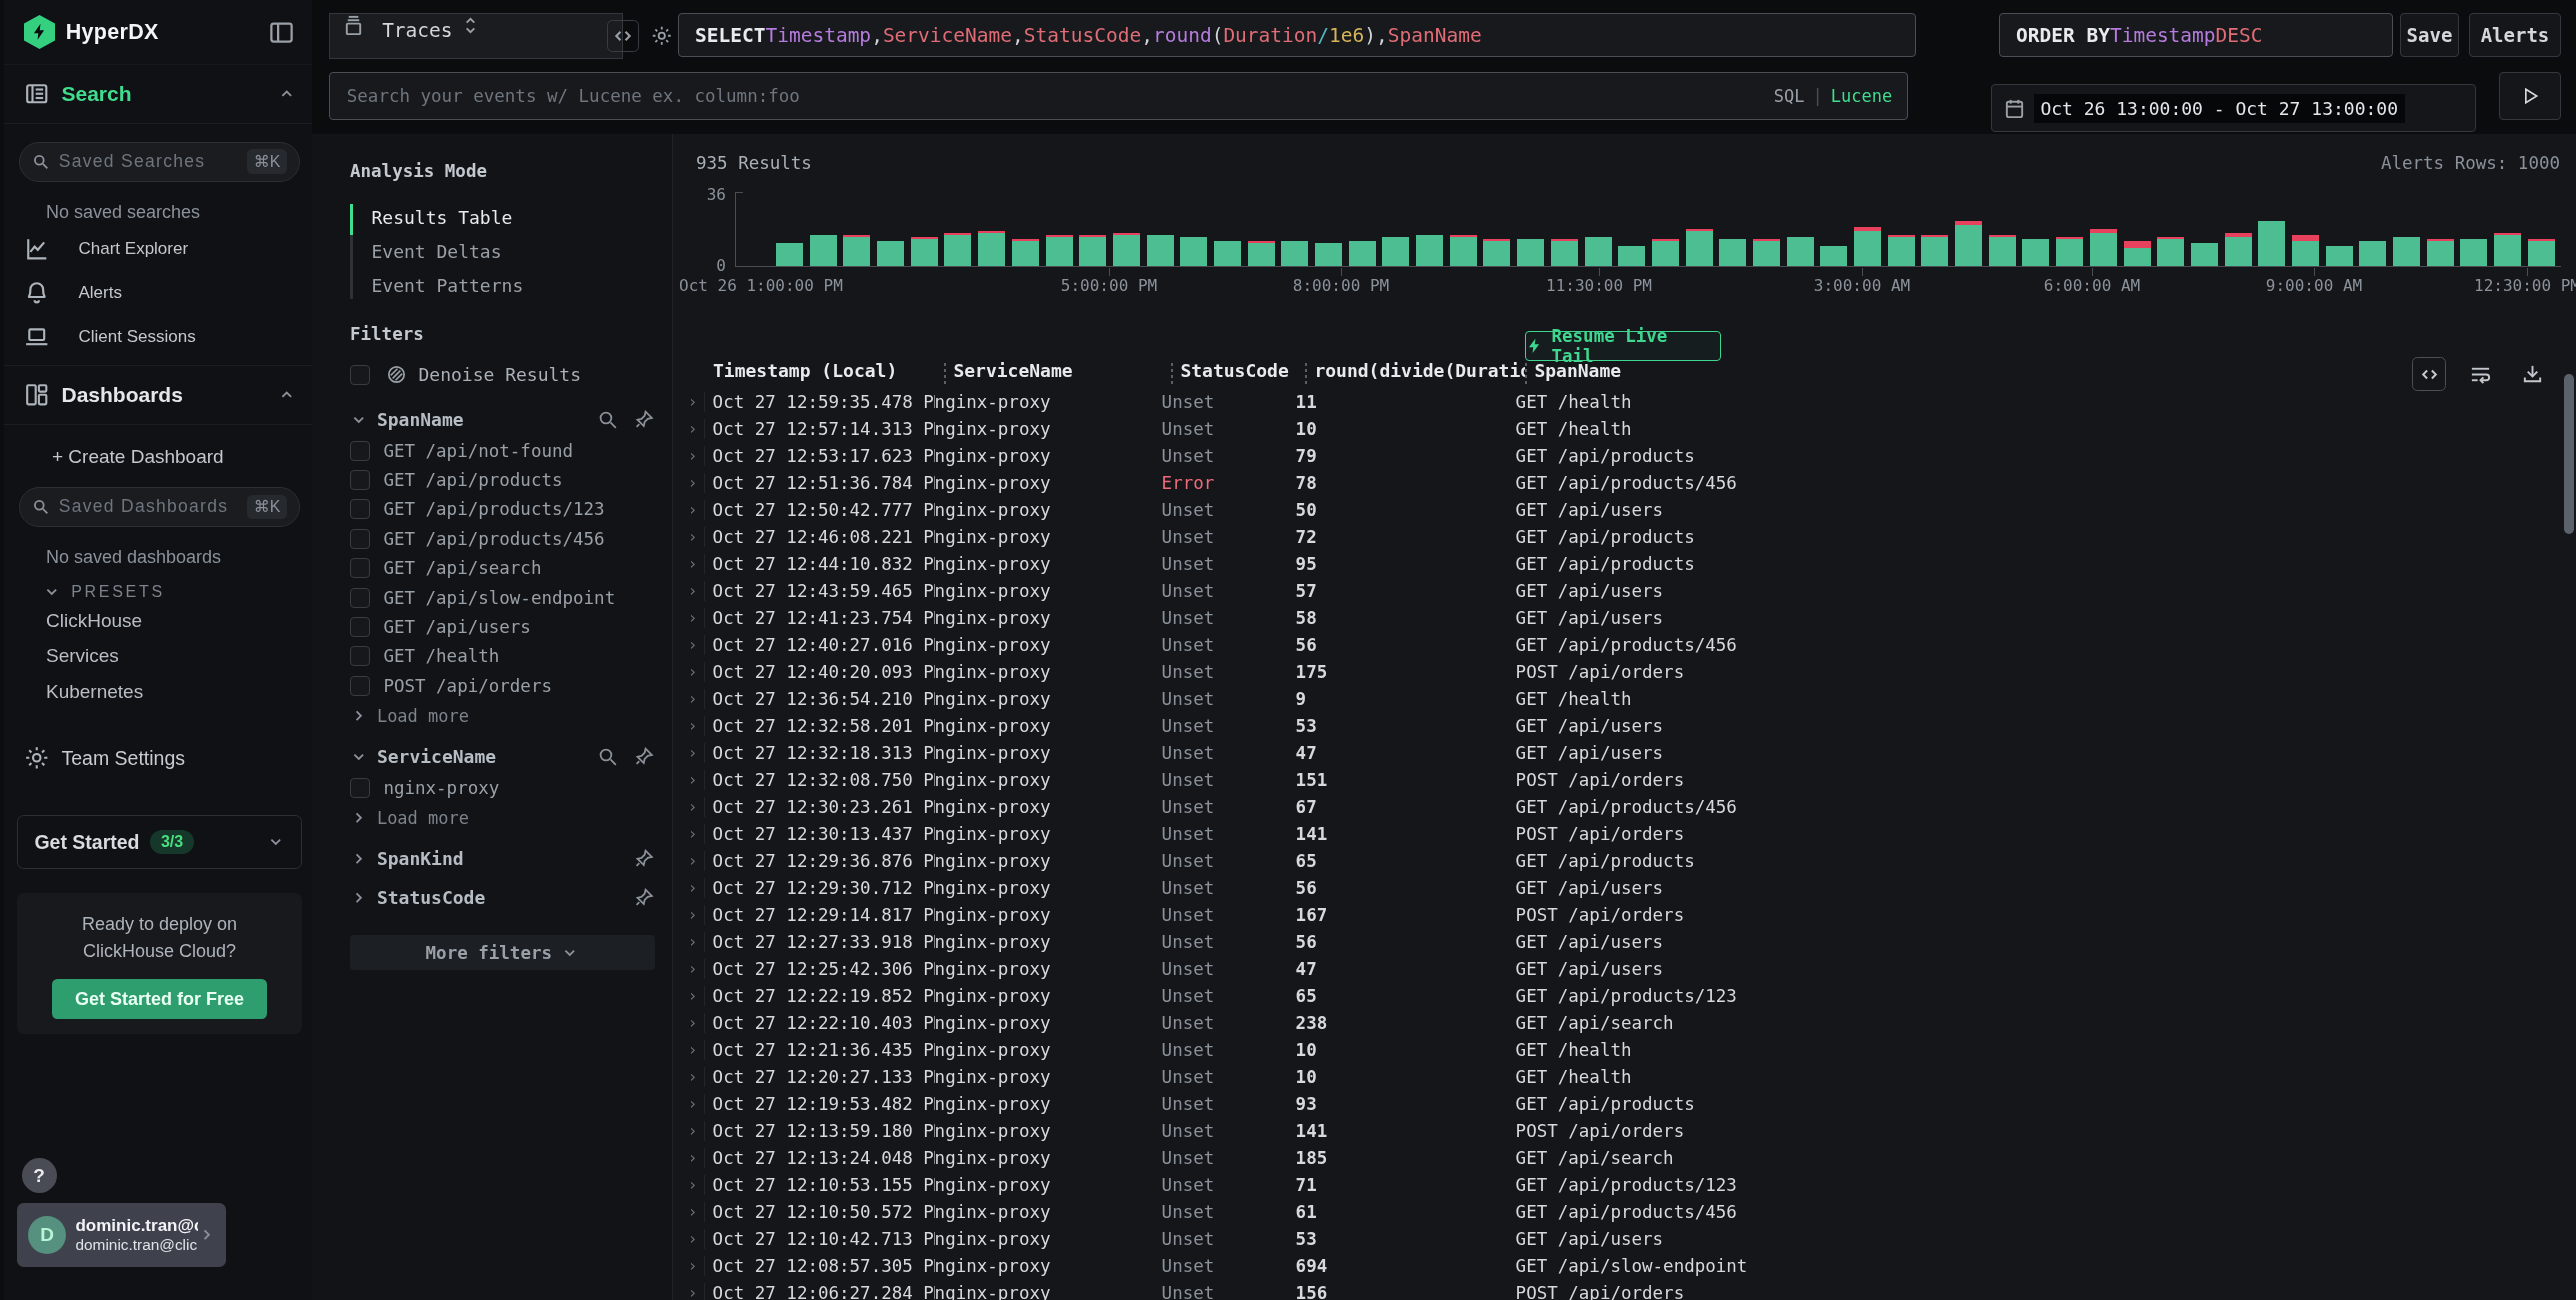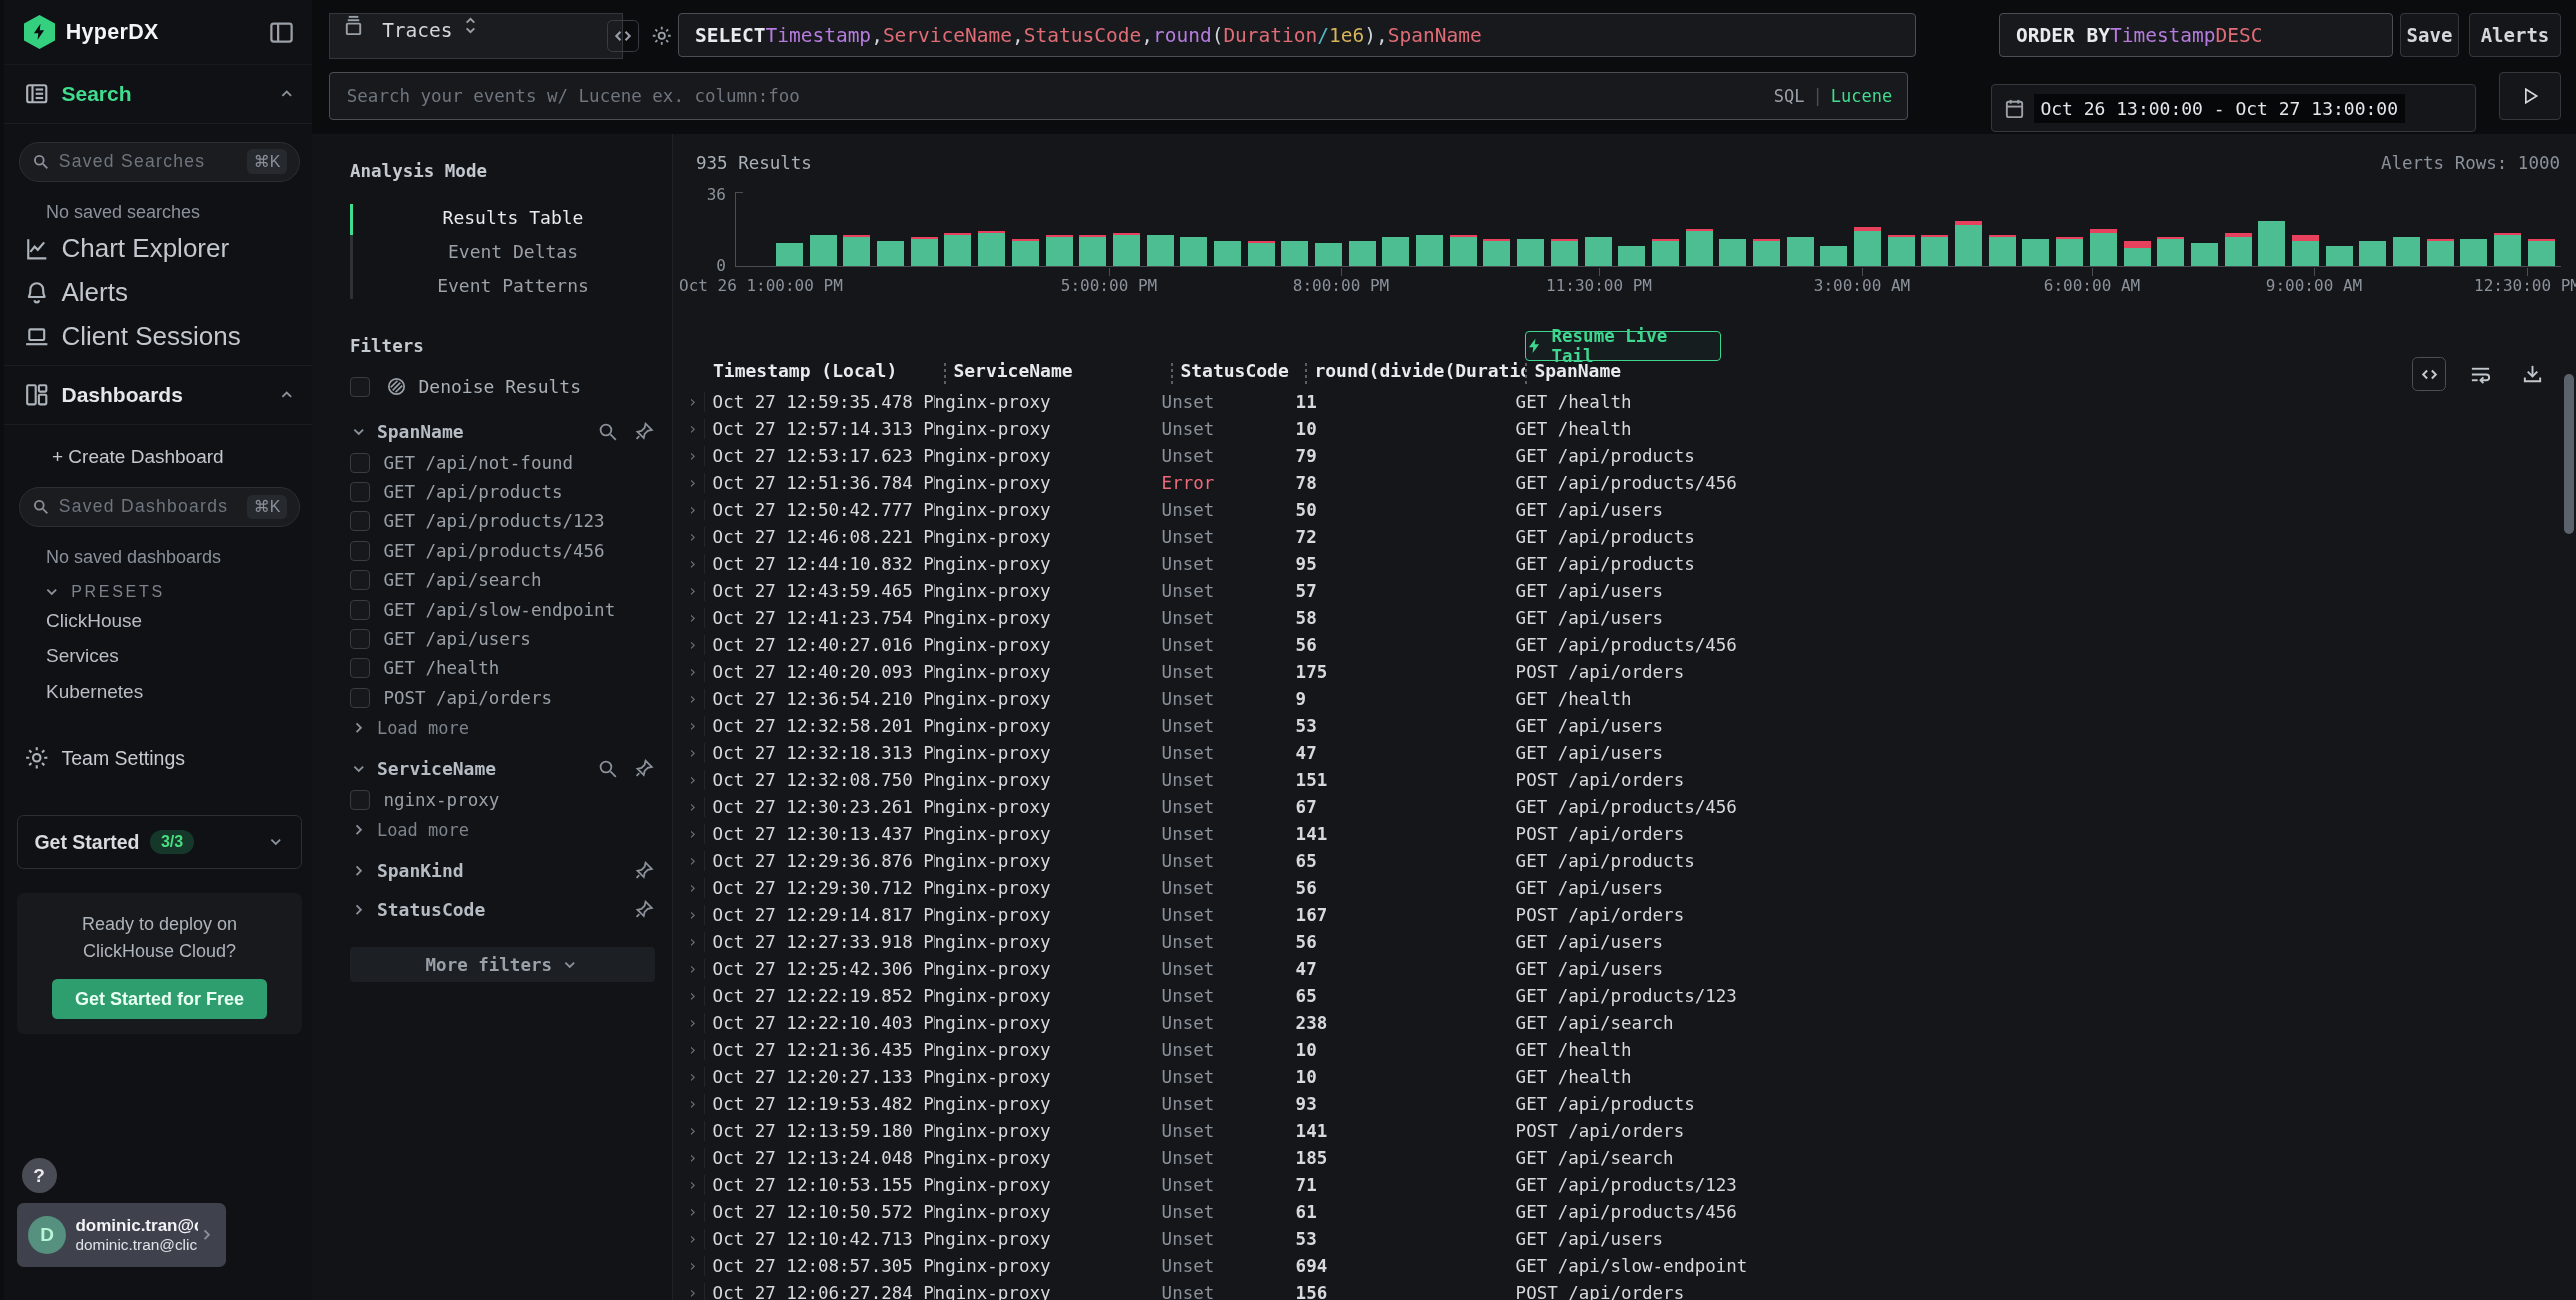--- a/index.html
+++ b/index.html
@@ -21,21 +21,21 @@
   .green-txt{color:#41dd8e;}
   .white-txt{color:#e4e7ea;}
   .side-ic{width:25.5px;height:25.5px;color:#aeb4bc;flex:none;}
   .chev{width:17.5px;height:17.5px;color:#8b919b;flex:none;}
   .pill-input{display:flex;align-items:center;margin:17.5px 14.8px 0 14.8px;height:38px;background:#1a1c20;
               border:1.3px solid #2b2e33;border-radius:671px;padding:0 12px;}
   .pill-input .ph{color:#6f757e;font-size:17.5px;letter-spacing:1.3px;flex:1;margin-left:9.4px;
                   white-space:nowrap;overflow:hidden;}
   .kbd-badge{background:#26292e;color:#8b919b;border-radius:5.4px;font-size:16px;padding:2.7px 6.7px;}
   .muted-line{color:#8b919b;font-size:18px;padding:20px 0 4px 42px;}
-  .nav-item{display:flex;align-items:center;height:44px;padding:0 20px;font-size:26px;color:#c3c8cf;}
+  .nav-item{display:flex;align-items:center;height:44px;padding:0 20px;font-size:17px;color:#c3c8cf;gap:17px;}
   .nav-item .lbl{margin-left:12px;flex:1;}
   .sub-item{padding-left:42px;font-size:19px;color:#c3c8cf;height:39px;display:flex;align-items:center;}
   .presets-row{display:flex;align-items:center;padding:10.7px 0 2.7px 39px;color:#7d838c;
                font-size:16px;letter-spacing:2.7px;}
   .preset-item{padding:6.7px 0 6.7px 42px;font-size:19px;color:#b9bec6;}
   .team-settings{display:flex;align-items:center;padding:36px 20px 0 20px;font-size:19.5px;color:#c7ccd3;}
   .team-settings .lbl{margin-left:12px;}
   .getstarted-box{position:absolute;left:13.4px;right:13.4px;top:815px;height:54px;border:1.3px solid #2c2f34;
                   border-radius:6.7px;display:flex;align-items:center;padding:0 16px;box-sizing:border-box;}
   .getstarted-box .lbl{font-weight:bold;font-size:19.5px;color:#d8dbe0;}
@@ -97,21 +97,21 @@
             align-items:center;padding:0 10.7px;}
   .date-txt{font-size:18px;color:#e4e7ea;background:#060708;padding:4px 6.7px;margin-left:8px;
             white-space:nowrap;}
   .run-btn{position:absolute;left:2187px;top:72px;width:62px;height:48px;}
 
   
   .content{position:absolute;top:134px;left:0;right:0;bottom:0;display:flex;}
   .filters-panel{width:361px;flex:none;background:#111316;border-right:1.3px solid #1f2328;
                  box-sizing:border-box;padding:27px 17.5px 0 38px;}
   .fp-title{font-weight:bold;font-size:17.5px;color:#c4c9d0;margin-bottom:19px;}
-  .mode-list{position:relative;margin-bottom:33px;text-align:center;}
+  .mode-list{position:relative;margin-bottom:21px;}
   .mode-rail{position:absolute;left:-21.5px;top:4px;bottom:4px;width:3.4px;background:#2e3238;}
   .mode-rail .active-seg{position:absolute;left:0;top:0;width:3.4px;height:33%;background:#41dd8e;}
   .mode-item{font-size:18px;color:#9aa0a8;padding:6.7px 0;}
   .mode-item.active{color:#e8eaed;}
   .denoise-row{display:flex;align-items:center;margin-bottom:23px;}
   .cbx{width:18px;height:18px;border:1.3px solid #383c43;background:#16181c;border-radius:4px;flex:none;}
   .denoise-row .ic{width:23px;height:23px;color:#9aa0a8;margin-left:14.8px;}
   .denoise-row .lbl{font-size:18px;color:#aab0b8;margin-left:10.7px;}
   .fgroup-head{display:flex;align-items:center;margin:17.5px 0 5.4px 0;}
   .fgroup-head .name{font-weight:bold;font-size:18px;color:#b6bcc4;margin-left:9.4px;flex:1;}

